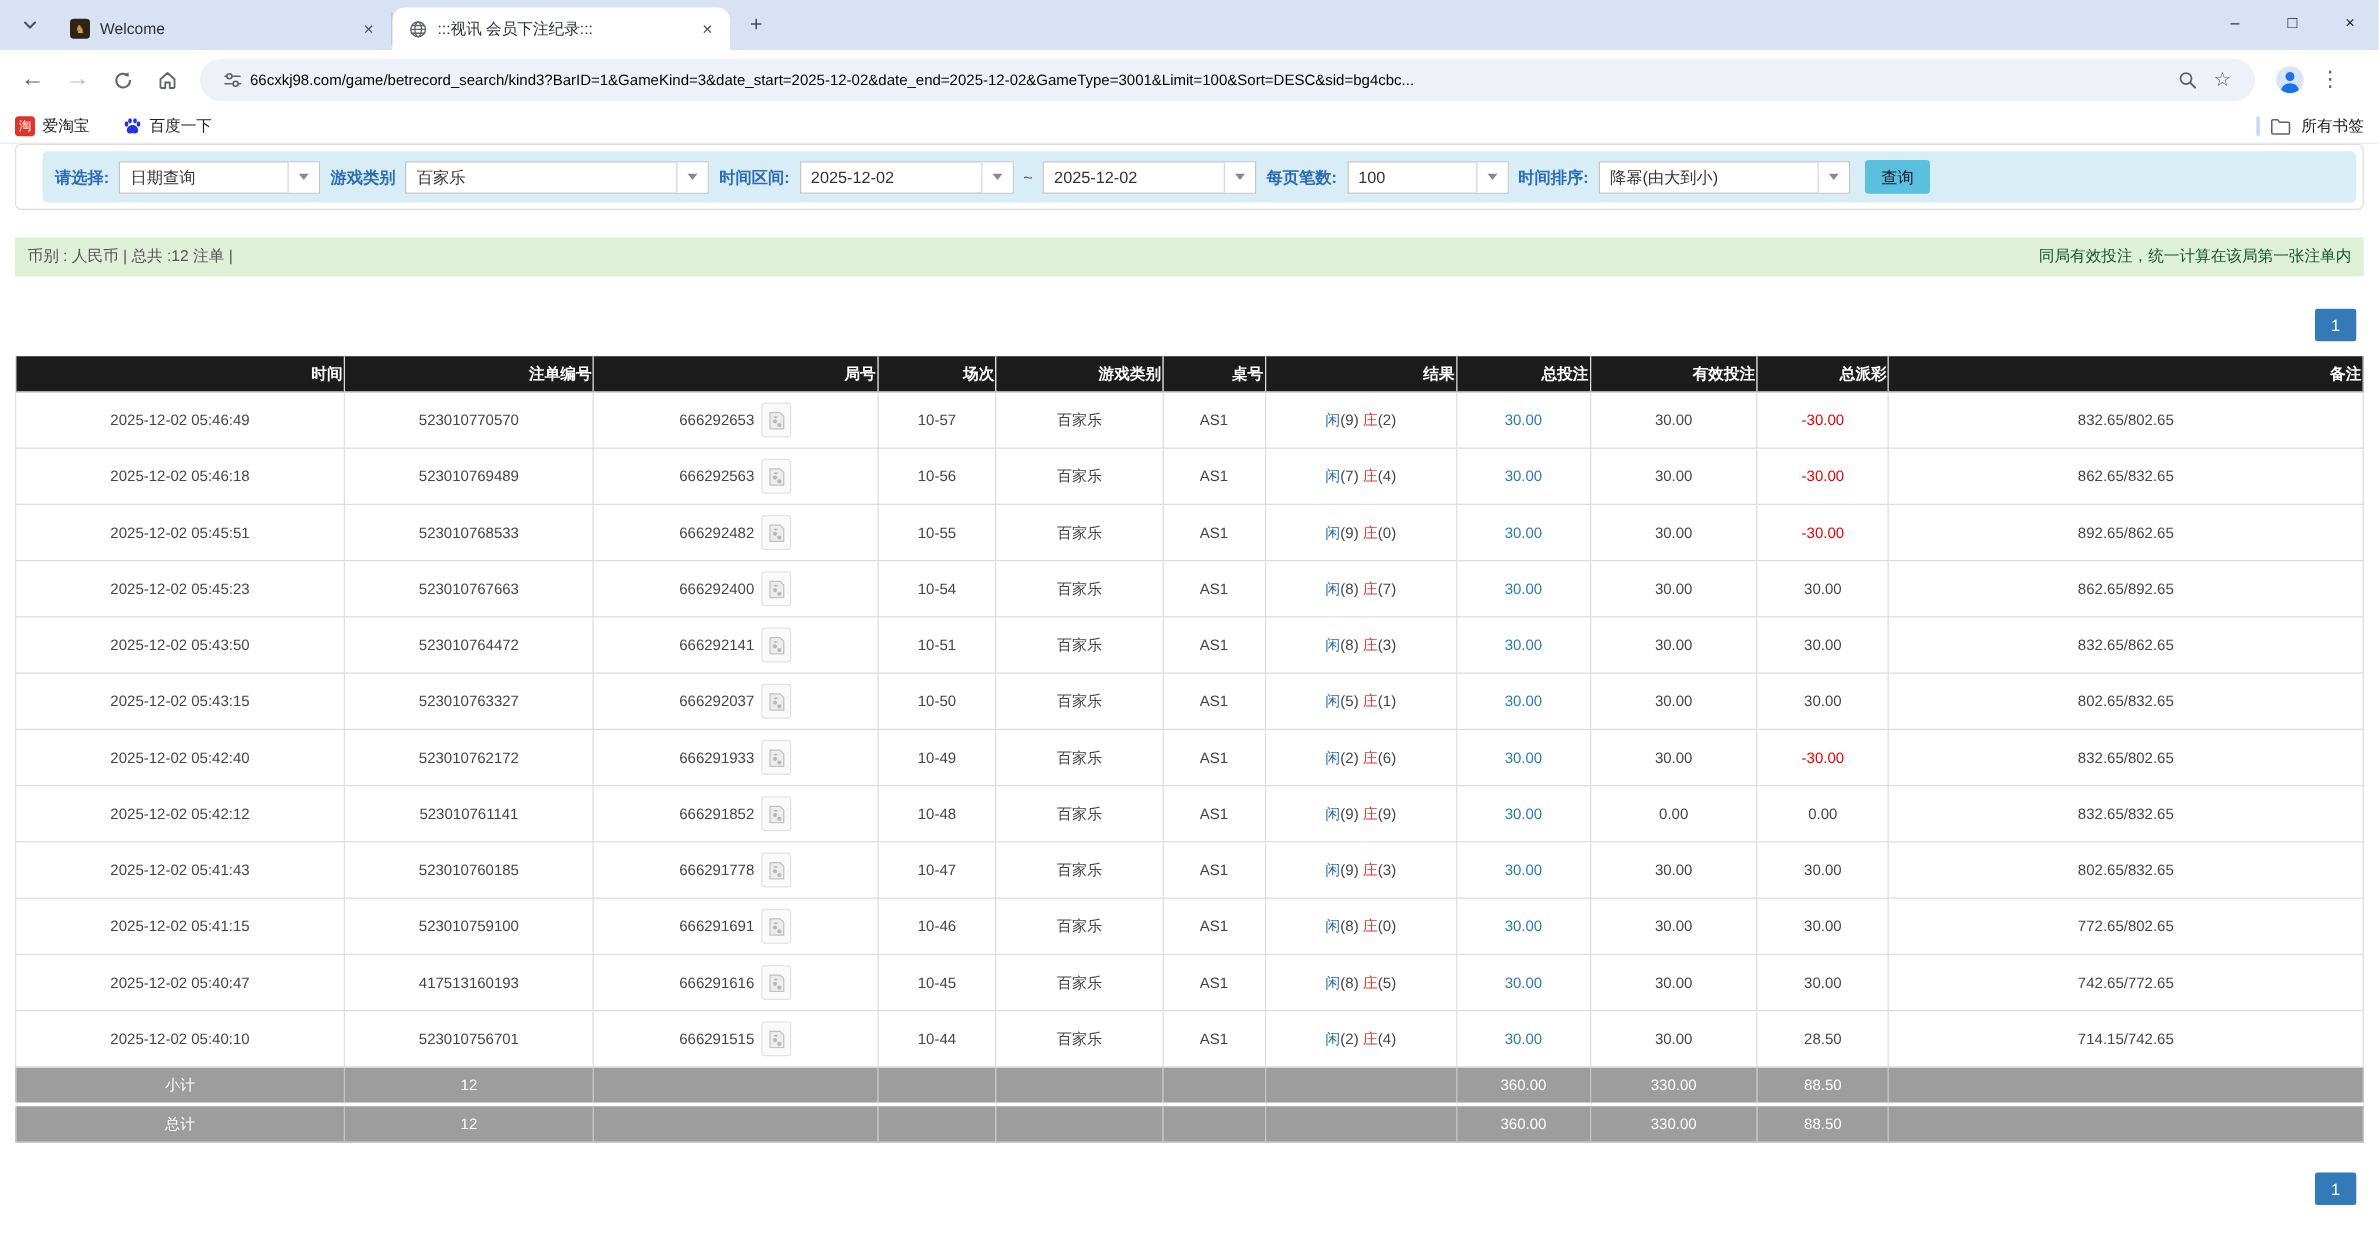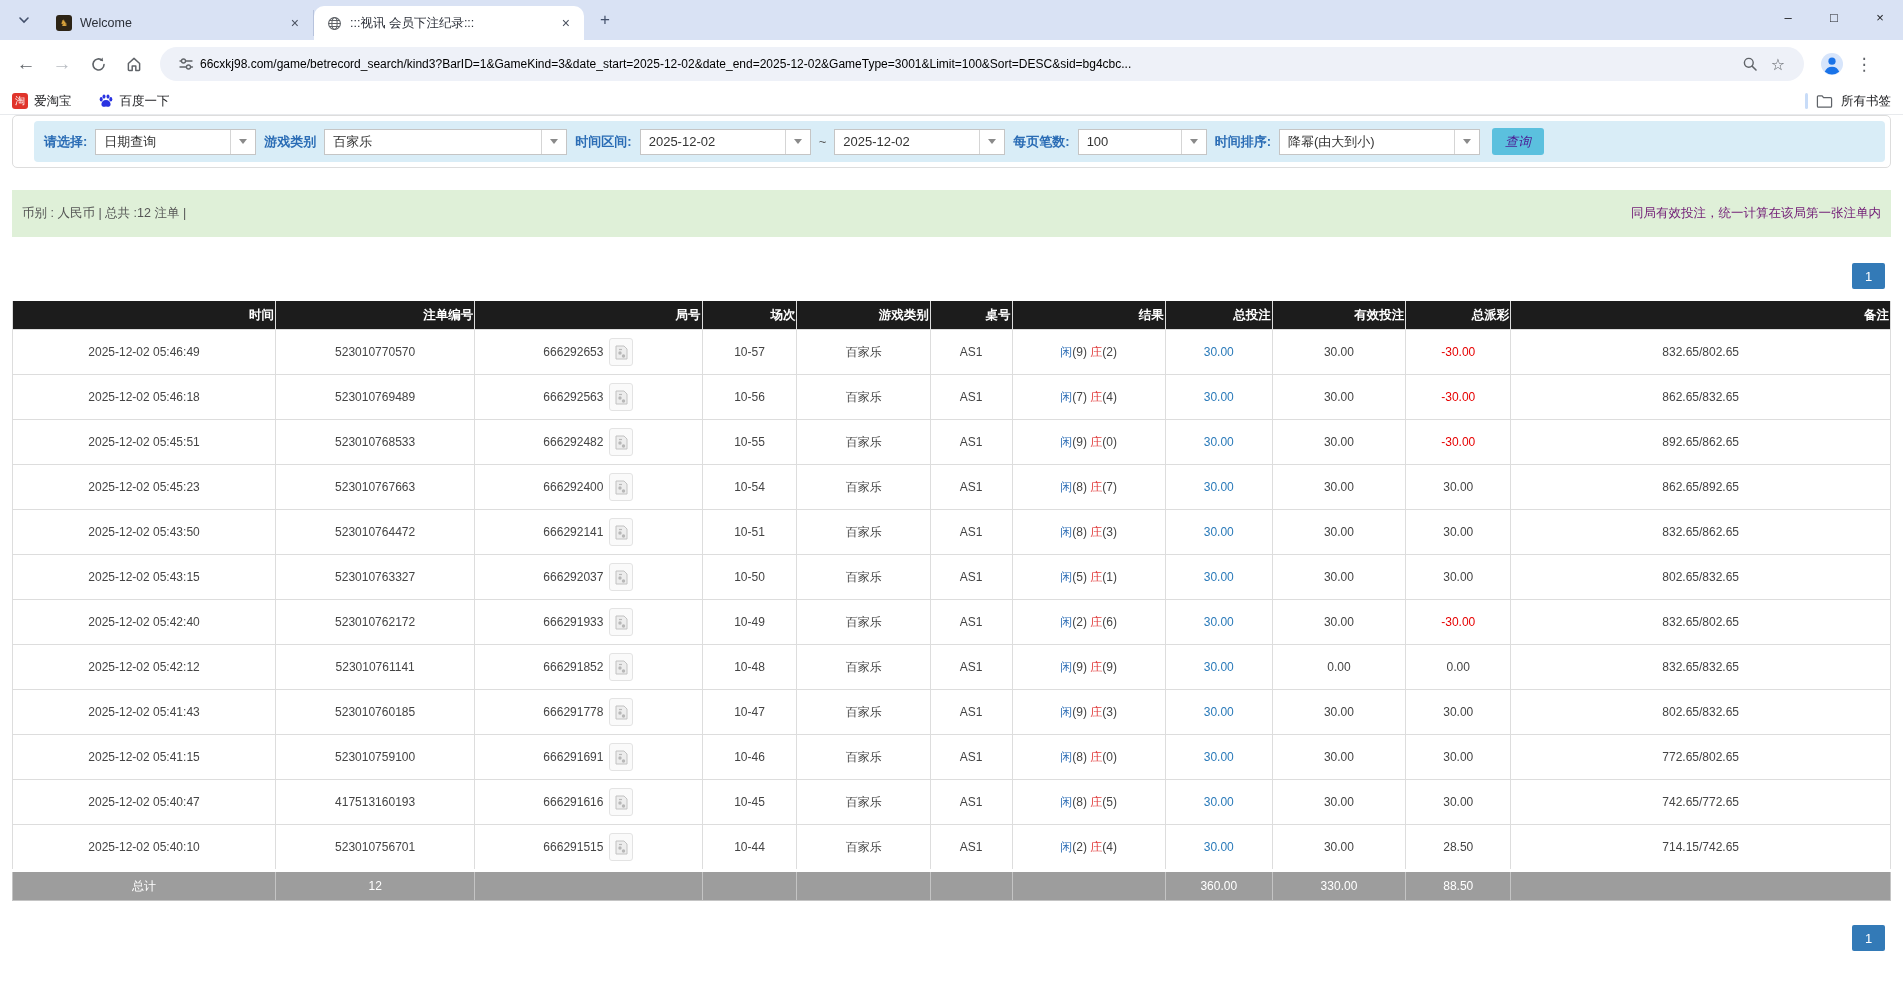--- a/index.html
+++ b/index.html
@@ -39,24 +39,24 @@
   .page-title{font-size:19px;font-weight:500;color:#222;margin:14px 0 12px 0;}
   .filter-outer{border:1px solid #ddd;border-radius:5px;padding:5px;margin-bottom:22px;}
   .filter-panel{background:#d9edf7;border-radius:4px;padding:7px 10px;display:flex;align-items:center;gap:8px;font-size:13px;margin-left:16px;}
   .f-label{color:#2a6cb5;font-weight:bold;white-space:nowrap;}
   .tilde{color:#555;}
   .combo{display:inline-flex;align-items:stretch;background:#fff;border:1px solid #c5c5c5;height:26px;box-sizing:border-box;}
   .combo .val{display:flex;align-items:center;padding:0 8px;font-size:13px;color:#333;}
   .combo .arrow{width:24px;border-left:1px solid #d5d5d5;display:flex;align-items:center;justify-content:center;background:#fff;}
   .combo .arrow:after{content:"";border-left:4px solid transparent;border-right:4px solid transparent;border-top:5px solid #8a8a8a;}
   .w1{width:118px}.w2{width:200px}.w3{width:128px}.w4{width:128px}.w5{width:86px}.w6{width:158px}
-  .search-btn{background:#5bc0de;color:#4c1d95;border:none;border-radius:3px;height:27px;padding:0 13px;font-size:13px;margin-left:4px;font-style:italic;}
-  .info-bar{background:#dff0d8;height:47px;display:flex;align-items:center;justify-content:space-between;padding:0 10px;font-size:12.5px;margin-bottom:8px;}
+  .search-btn{background:#5bc0de;color:#0f172a;border:none;border-radius:3px;height:27px;padding:0 13px;font-size:13px;margin-left:4px;}
+  .info-bar{background:#dff0d8;height:31px;display:flex;align-items:center;justify-content:space-between;padding:0 10px;font-size:12.5px;margin-bottom:8px;}
   .info-left{color:#555;}
-  .info-right{color:#701a75;}
+  .info-right{color:#14532d;}
   .pag-row{display:flex;justify-content:flex-end;margin:26px 6px 12px 0;}
   .pag-btn{min-width:21px;height:26px;background:#337ab7;color:#fff;font-size:13px;display:flex;align-items:center;justify-content:center;border-radius:2px;padding:0 6px;}
   
   table.bets{width:100%;border-collapse:collapse;font-size:12px;color:#444;table-layout:fixed;}
   table.bets th{background:#1c1c1c;color:#fff;font-weight:bold;font-size:12.5px;height:26px;border-right:1px solid #dcdcdc;border-left:1px solid #dcdcdc;text-align:right;}
   table.bets td{border:1px solid #ddd;text-align:center;height:44px;padding:0 4px;background:#fff;}
   table.bets tr.sumrow td{background:#9d9d9d;color:#fff;height:28px;border-color:#c4c4c4;}
   table.bets tr.totalrow td{border-top:3px solid #fff;}
   .c-time{width:14%}.c-bid{width:10.6%}.c-round{width:12.1%}.c-sess{width:5.05%}
   .c-game{width:7.1%}.c-tbl{width:4.35%}.c-res{width:8.15%}.c-totbet{width:5.7%}
@@ -484,20 +484,33 @@
             </span></td>
           <td>10-44</td>
           <td>百家乐</td>
           <td>AS1</td>
           <td><span class="p-lab">闲</span>(2) <span class="b-lab">庄</span>(4)</td>
           <td><span class="lnk-blue">30.00</span></td>
           <td>30.00</td>
           <td>28.50</td>
           <td>714.15/742.65</td>
         </tr>
+        <tr class="sumrow">
+          <td>小计</td>
+          <td>12</td>
+          <td></td>
+          <td></td>
+          <td></td>
+          <td></td>
+          <td></td>
+          <td>360.00</td>
+          <td>330.00</td>
+          <td>88.50</td>
+          <td></td>
+        </tr>
         <tr class="sumrow totalrow">
           <td>总计</td>
           <td>12</td>
           <td></td>
           <td></td>
           <td></td>
           <td></td>
           <td></td>
           <td>360.00</td>
           <td>330.00</td>

